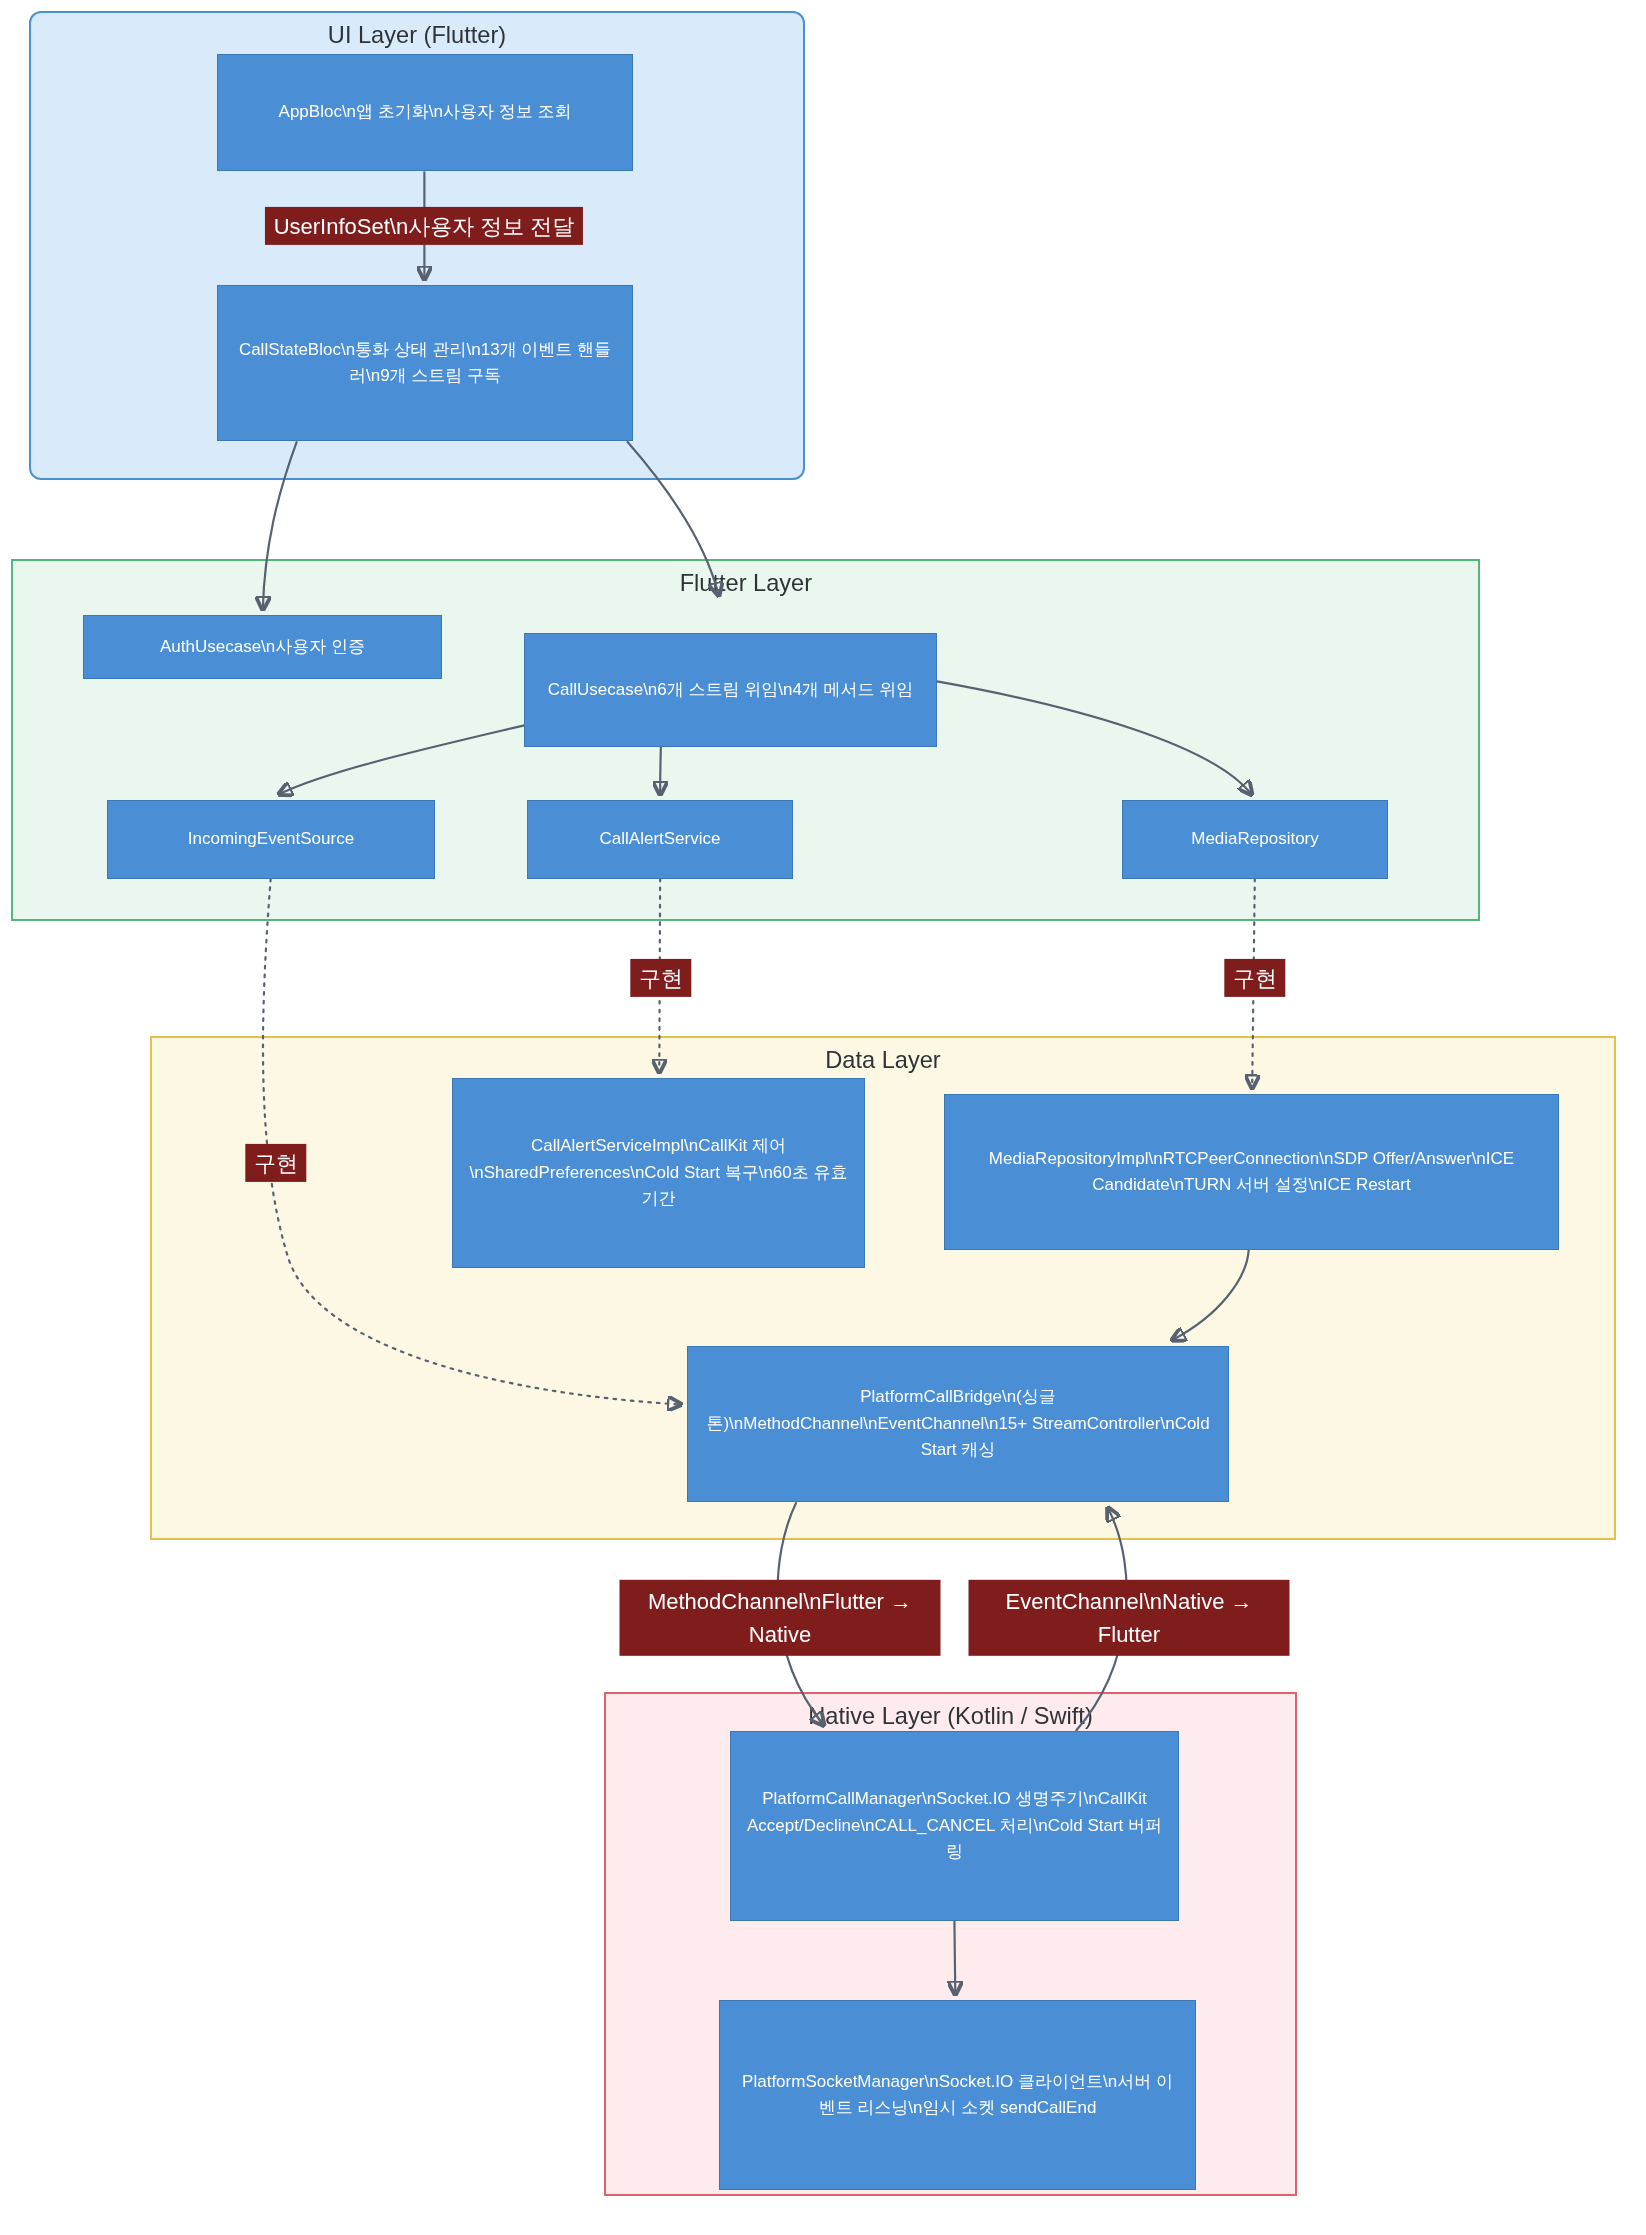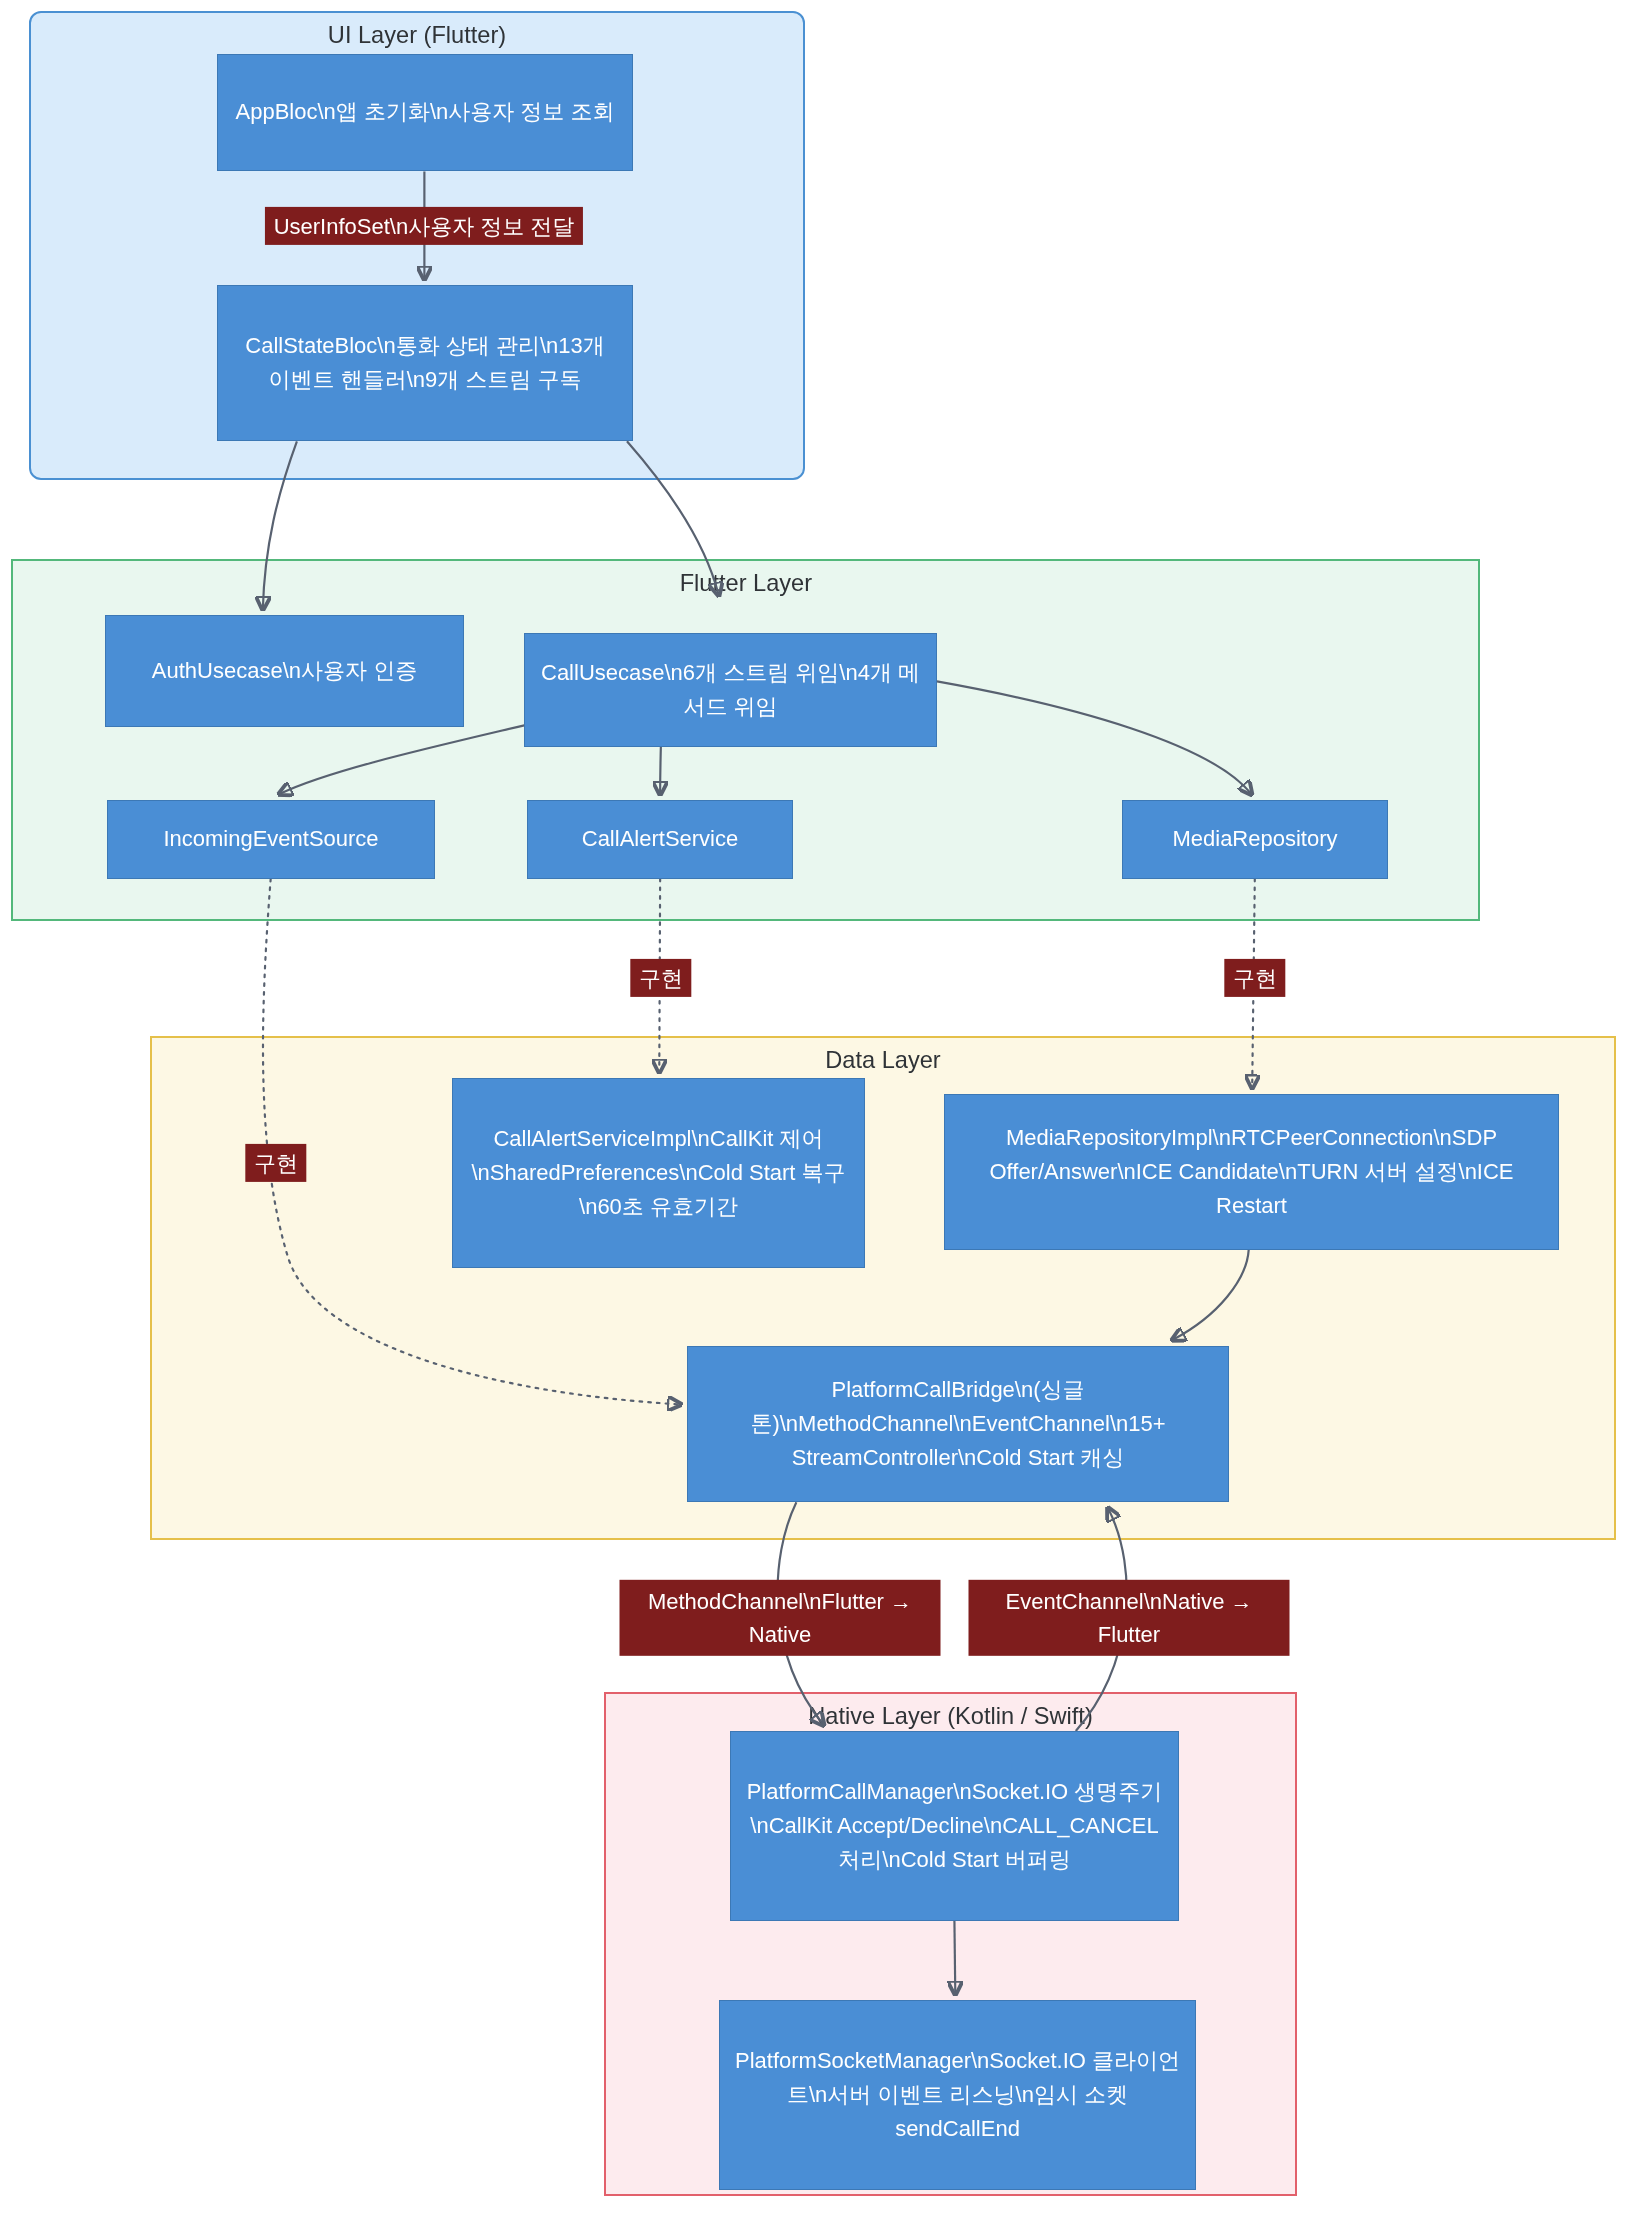--- a/index.html
+++ b/index.html
@@ -32,29 +32,29 @@
   #edges path { stroke: #586170; stroke-width: 2.5; fill: none; }
   #edges path.dotted { stroke-dasharray: 3 7; stroke-linecap: round; }
 
   .node {
     position: absolute;
     background: #4a8ed5;
     border: 1.7px solid #3c78b5;
     color: #ffffff;
     display: flex; align-items: center; justify-content: center;
     text-align: center;
-    font-size: 22px;
+    font-size: 17px;
     line-height: 1.55;
     padding: 7px 14px;
     overflow-wrap: anywhere;
     z-index: 3;
   }
   #node-app-bloc                { left: 217px;  top: 54px;   width: 416px; height: 117px; }
   #node-call-state-bloc         { left: 217px;  top: 285px;  width: 416px; height: 156px; }
-  #node-auth-usecase            { left: 83px;   top: 615px;  width: 359px; height: 112px; margin-left: 22px; }
+  #node-auth-usecase            { left: 83px;   top: 615px;  width: 359px; height: 64px; }
   #node-call-usecase            { left: 524px;  top: 601px;  width: 413px; height: 114px; margin-top: 32px; }
   #node-incoming-event-source   { left: 107px;  top: 800px;  width: 328px; height: 79px; justify-content: center; }
   #node-call-alert-service      { left: 527px;  top: 800px;  width: 266px; height: 79px; }
   #node-media-repository        { left: 1122px; top: 800px;  width: 266px; height: 79px; }
   #node-call-alert-service-impl { left: 452px;  top: 1078px; width: 413px; height: 190px; }
   #node-media-repository-impl   { left: 944px; top: 1094px; width: 615px; height: 156px; }
   #node-platform-call-bridge    { left: 687px;  top: 1346px; width: 542px; height: 156px; }
   #node-platform-call-manager   { left: 730px;  top: 1731px; width: 449px; height: 190px; }
   #node-platform-socket-manager { left: 719px;  top: 2000px; width: 477px; height: 190px; }
 

